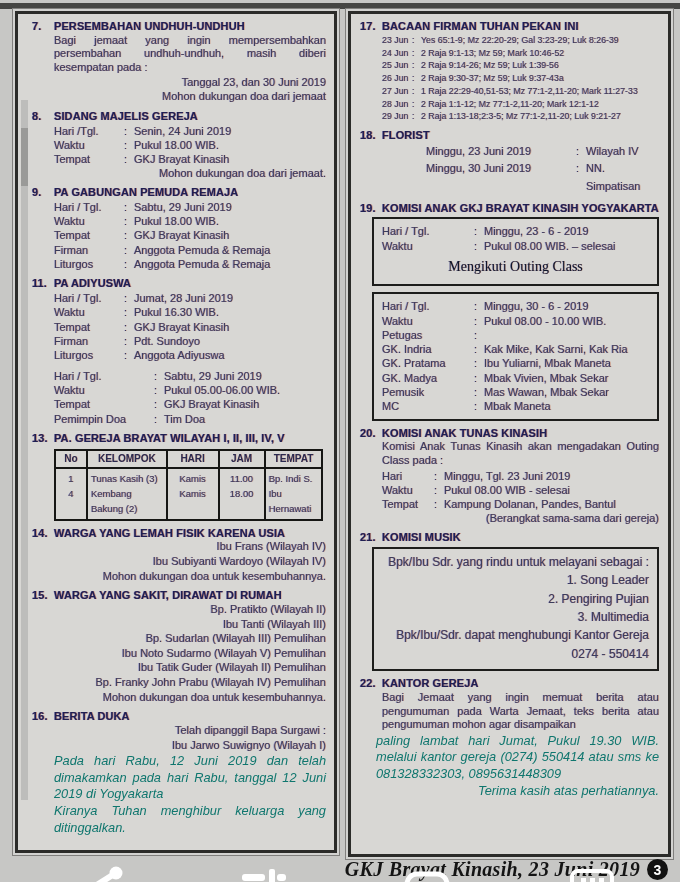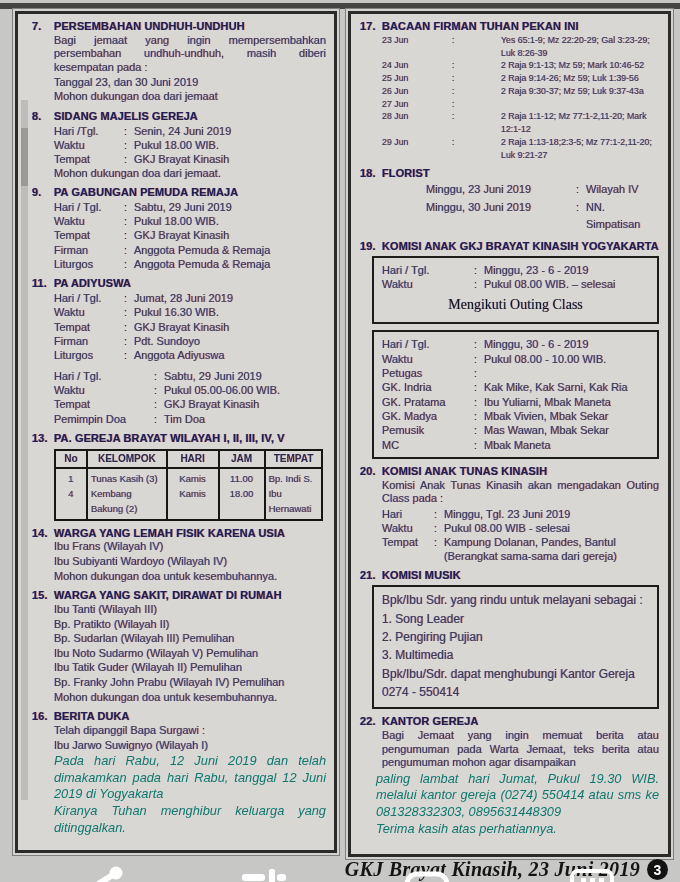--- a/index.html
+++ b/index.html
@@ -25,21 +25,21 @@
 
   .section{margin-bottom:6px;position:relative;}
   .hd{display:flex;font-weight:bold;font-size:11px;line-height:1.25;
       color:#1f1f52;letter-spacing:.1px;
       text-shadow:.7px .2px 0 rgba(186,62,24,.45), -.5px 0 0 rgba(44,44,150,.5);}
   .hd .num{width:22px;flex:0 0 auto;}
   .hd .ttl{flex:1;}
   .bd{padding-left:22px;font-size:11px;line-height:1.24;color:#3c3c5c;}
   .fz{text-shadow:.6px 0 0 rgba(190,80,40,.42), -.6px 0 0 rgba(60,60,170,.42);}
   .just{text-align:justify;}
-  p{margin:0 0 1px 0;}
+  p{margin:0 0 1px 0;text-align:right;}
 
   .kv{display:flex;line-height:1.3;}
   .kv .k{flex:0 0 auto;width:70px;}
   .kv .c{flex:0 0 auto;width:10px;}
   .kv .v{flex:1;}
   .kv.w100 .k{width:100px;}
   .kv.w92 .k{width:92px;}
   .kv.w150 .k{width:150px;margin-left:44px;}
   .kv.w52 .k{width:52px;}
   .sp{line-height:1.6;}
@@ -49,21 +49,21 @@
   table.pa th{font-size:10px;text-align:center;color:#2a2a50;
       text-shadow:.5px 0 0 rgba(186,62,24,.4);}
   table.pa td{font-size:9.5px;color:#3c3c5c;vertical-align:top;}
   table.pa td div{line-height:1.6;}
   .tc{text-align:center;}
   .col-no{width:24px;}.col-hari{width:44px;}.col-jam{width:38px;}
 
   .sharp{color:#0f766e;text-shadow:none;font-size:12.8px;line-height:1.28;font-style:italic;}
 
   .readings{padding-left:22px;font-size:8.8px;line-height:1.45;color:#3c3c5c;}
-  .rdg{display:flex;gap:40px;}
+  .rdg{display:flex;}
   .rdg .d{flex:0 0 auto;width:30px;}
   .rdg .c{flex:0 0 auto;width:9px;}
   .rdg .v{flex:1;}
 
   .box{border:2px solid #1d1d1b;padding:5px 8px;margin:2px 0 6px 2px;}
   .center-serif{
     font-family:"Liberation Serif", serif;font-size:14px;color:#0f172a;
     text-align:center;margin:5px 0 4px 0;
     text-shadow:.5px 0 0 rgba(186,62,24,.35), -.5px 0 0 rgba(60,60,170,.35);
   }
@@ -276,22 +276,22 @@
       <p class="fz">Mohon dukungan doa untuk kesembuhannya.</p>
     </div>
   </div>
 
   <div class="section">
     <div class="hd">
         <span class="num">15.</span>
         <span class="ttl">WARGA YANG SAKIT, DIRAWAT DI RUMAH</span>
       </div>
     <div class="bd">
+      <p class="fz">Bp. Pratikto (Wilayah II)</p>
       <p class="fz">Ibu Tanti (Wilayah III)</p>
-      <p class="fz">Bp. Pratikto (Wilayah II)</p>
       <p class="fz">Bp. Sudarlan (Wilayah III)  Pemulihan</p>
       <p class="fz">Ibu Noto Sudarmo (Wilayah V) Pemulihan</p>
       <p class="fz">Ibu Tatik Guder (Wilayah II) Pemulihan</p>
       <p class="fz">Bp. Franky John Prabu (Wilayah IV) Pemulihan</p>
       <p class="fz">Mohon dukungan doa untuk kesembuhannya.</p>
     </div>
   </div>
 
   <div class="section">
     <div class="hd">
@@ -331,20 +331,21 @@
           <span class="v fz">2 Raja 9:14-26; Mz 59; Luk 1:39-56</span>
         </div>
       <div class="rdg">
           <span class="d fz">26 Jun</span>
           <span class="c fz">:</span>
           <span class="v fz">2 Raja 9:30-37; Mz 59; Luk 9:37-43a</span>
         </div>
       <div class="rdg">
           <span class="d fz">27 Jun</span>
           <span class="c fz">:</span>
+          <span class="v fz">1 Raja 22:29-40,51-53; Mz 77:1-2,11-20; Mark 11:27-33</span>
         </div>
       <div class="rdg">
           <span class="d fz">28 Jun</span>
           <span class="c fz">:</span>
           <span class="v fz">2 Raja 1:1-12; Mz 77:1-2,11-20; Mark 12:1-12</span>
         </div>
       <div class="rdg">
           <span class="d fz">29 Jun</span>
           <span class="c fz">:</span>
           <span class="v fz">2 Raja 1:13-18;2:3-5; Mz 77:1-2,11-20; Luk 9:21-27</span>

